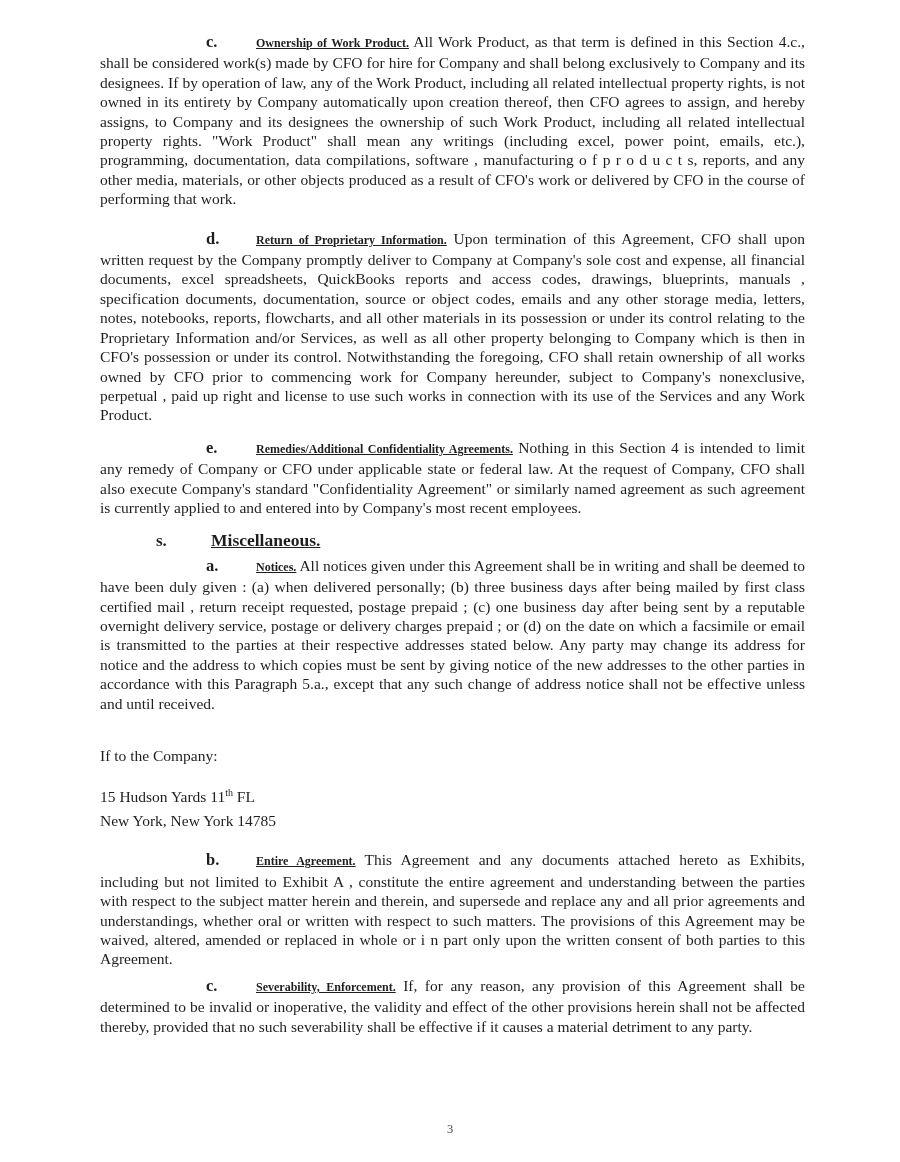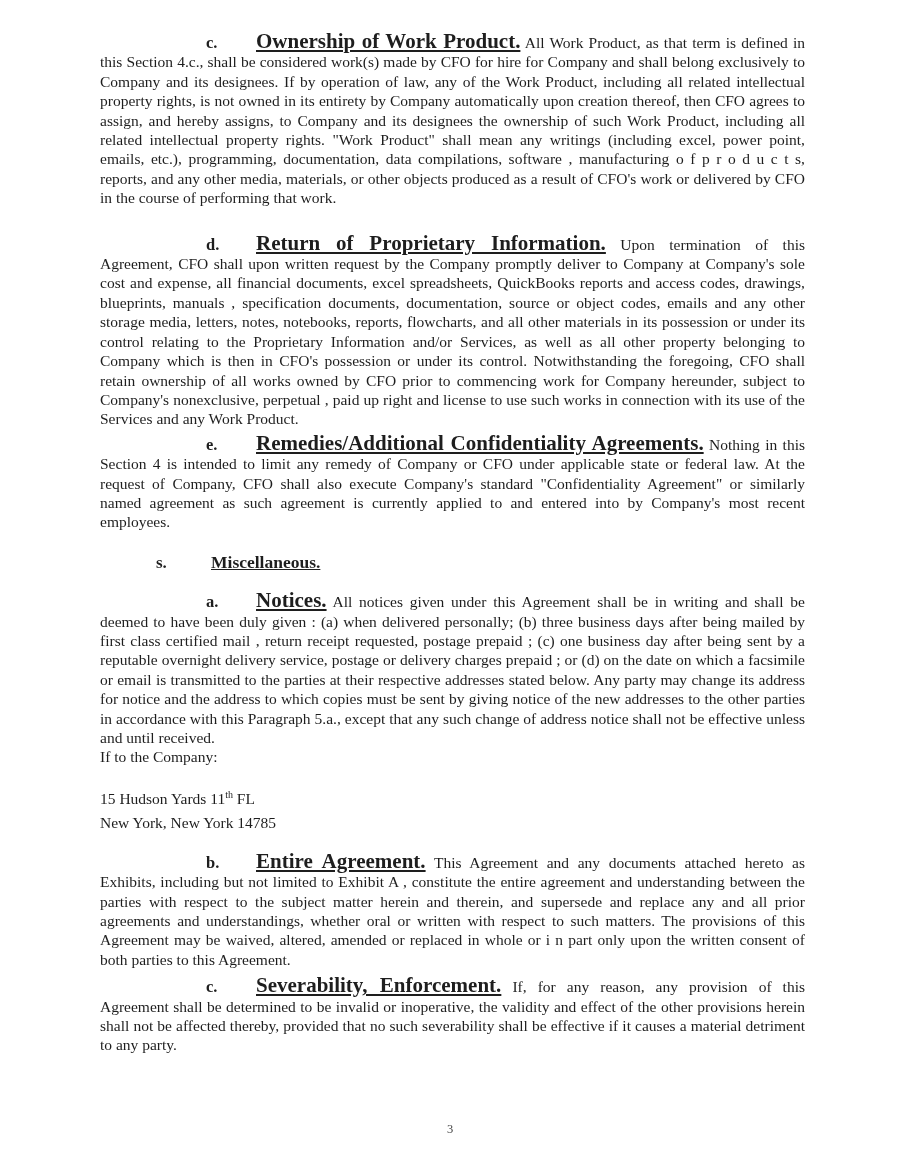--- a/index.html
+++ b/index.html
@@ -27,36 +27,36 @@
     font-weight: bold;
     display: inline-block;
     width: 50px;
     text-indent: 0;
     font-size: 16.5px;
   }
   .sec .lbl { width: 55px; font-size: 17px; }
   .head {
     font-weight: bold;
     text-decoration: underline;
-    font-size: 21px;
+    font-size: 12px;
   }
   .sec .head { font-size: 17.5px; }
   .plain {
     margin: 0;
     font-size: 15.5px;
     line-height: 19.4px;
     text-align: left;
   }
   .addr-line { line-height: 24px; }
   .sup { font-size: 10px; vertical-align: super; line-height: 0; }
-  .mt-d { margin-top: 26px; }
-  .mt-e { margin-top: 5px; }
-  .mt-sec { margin-top: 21px; }
-  .mt-a { margin-top: 19px; }
-  .mt-company { }
+  .mt-d { margin-top: 20px; }
+  .mt-e { margin-top: 13px; }
+  .mt-sec { margin-top: 14px; }
+  .mt-a { margin-top: 5px; }
+  .mt-company { margin-top: 33px; }
   .mt-addr { margin-top: 20px; }
   .mt-cfo { margin-top: 34px; }
   .mt-b { margin-top: 17px; }
   .mt-c2 { margin-top: 7px; }
   .page-num {
     position: absolute;
     top: 1122px;
     left: 0;
     width: 100%;
     text-align: center;

